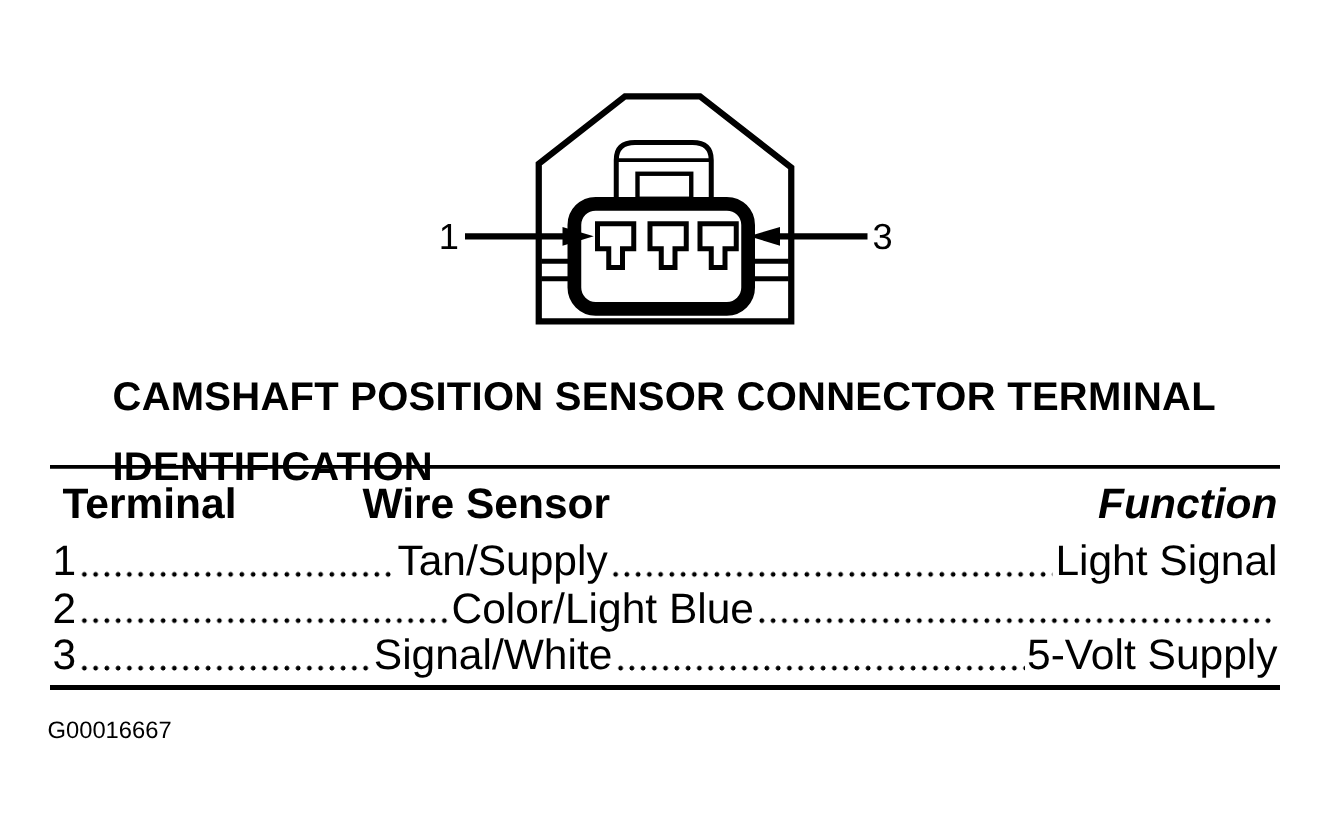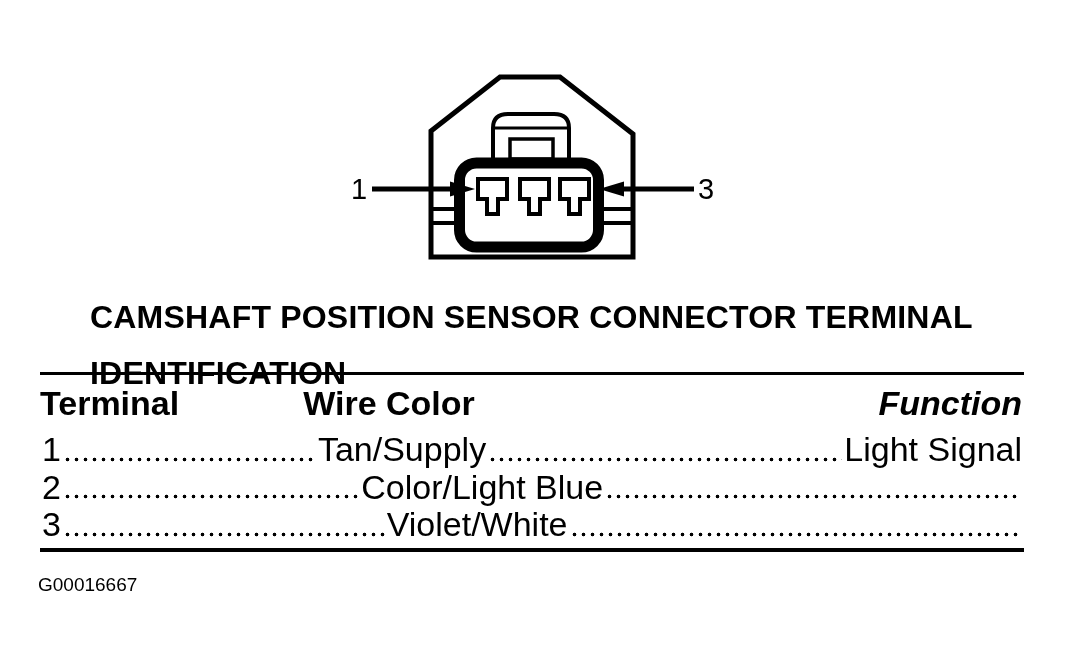--- a/index.html
+++ b/index.html
@@ -40,21 +40,21 @@
   .rule-bottom { top: 548px; height: 4px; }
   .thead {
     position: absolute;
     left: 40px;
     top: 384px;
     width: 982px;
     height: 38px;
     font-size: 34px;
     font-weight: bold;
   }
-  .thead .col-terminal { position: absolute; left: 0; top: 0; }
+  .thead .col-terminal { position: absolute; left: 10px; top: 0; }
   .thead .col-wire { position: absolute; left: 349px; top: 0; transform: translateX(-50%); white-space: nowrap; }
   .thead .col-function { position: absolute; right: 0; top: 0; font-style: italic; }
   .tbody {
     position: absolute;
     left: 40px;
     top: 431px;
     width: 982px;
     font-size: 34px;
   }
   .trow {
@@ -117,43 +117,44 @@
     <text class="diagram-label" x="359" y="199" text-anchor="middle">1</text>
     <text class="diagram-label" x="706" y="199" text-anchor="middle">3</text>
   </svg>
 
   <div class="doc-title">CAMSHAFT POSITION SENSOR CONNECTOR TERMINAL IDENTIFICATION</div>
 
   <div class="rule rule-top"></div>
 
   <div class="thead">
     <span class="col-terminal">Terminal</span>
-    <span class="col-wire">Wire Color</span>
+    <span class="col-wire">Wire Sensor</span>
     <span class="col-function">Function</span>
   </div>
 
   <div class="tbody">
     <div class="trow">
       <span class="cell-terminal">1</span>
       <span class="leader"></span>
       <span class="cell-wire">Tan/Supply</span>
       <span class="leader leader-wide"></span>
       <span class="cell-function">Light Signal</span>
     </div>
     <div class="trow">
       <span class="cell-terminal">2</span>
       <span class="leader"></span>
       <span class="cell-wire">Color/Light Blue</span>
       <span class="leader leader-wide"></span>
     </div>
     <div class="trow">
       <span class="cell-terminal">3</span>
       <span class="leader"></span>
-      <span class="cell-wire">Violet/White</span>
+      <span class="cell-wire">Signal/White</span>
       <span class="leader leader-wide"></span>
+      <span class="cell-function">5-Volt Supply</span>
     </div>
   </div>
 
   <div class="rule rule-bottom"></div>
 
   <div class="figure-id">G00016667</div>
 
 </div>
 
 </body></html>

